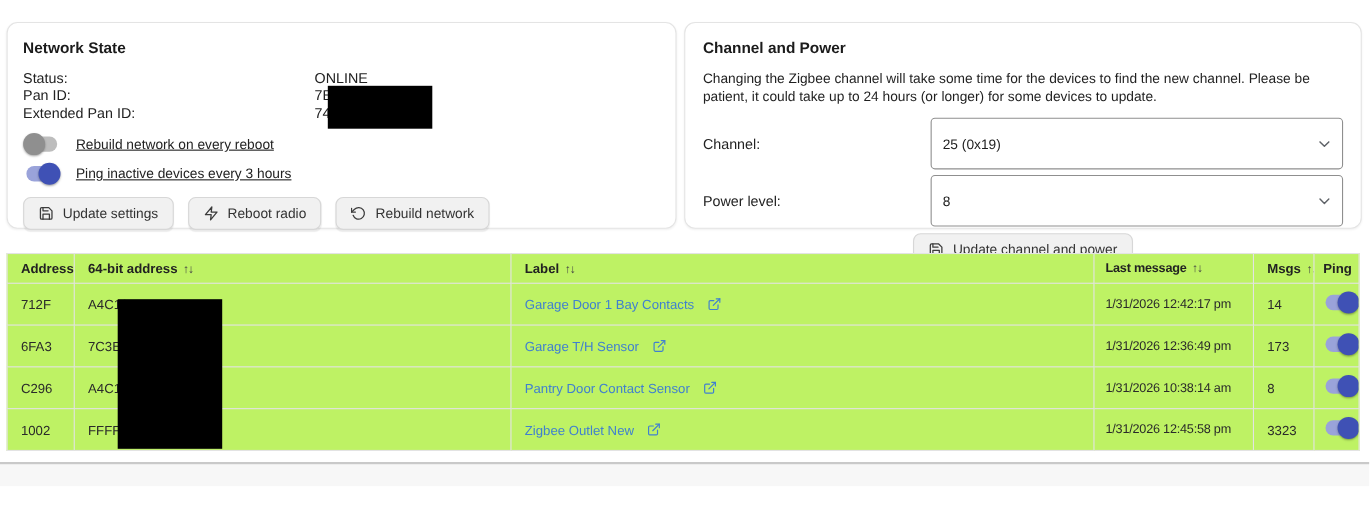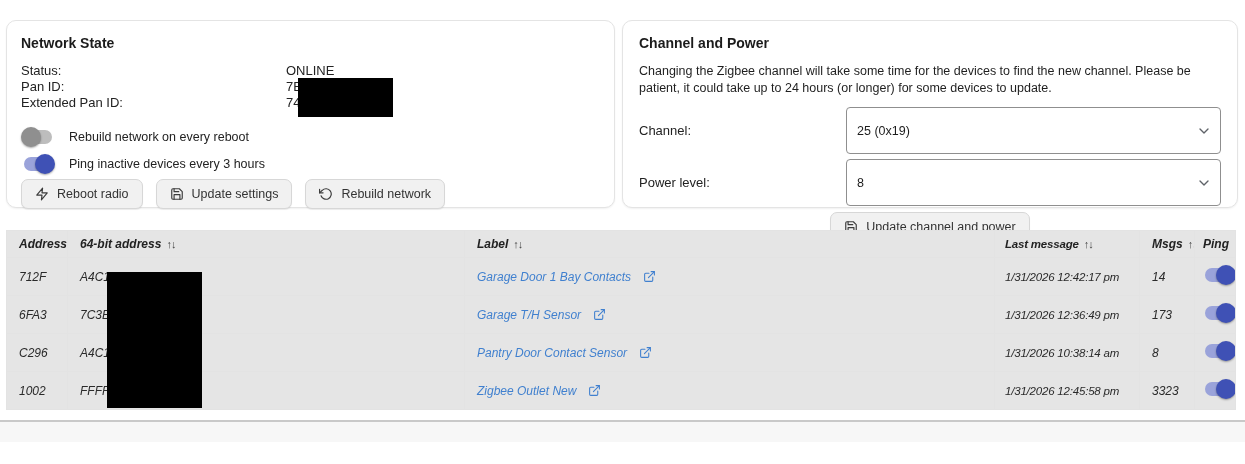--- a/index.html
+++ b/index.html
@@ -15,21 +15,21 @@
     border: 1px solid #e4e4e4; border-radius: 10px;
     box-shadow: 0 1px 2px rgba(0,0,0,.06); padding: 10px 14px;
   }
   .card-left  { left: 6px;   width: 609px; }
   .card-right { left: 622px; width: 616px; padding: 10px 16px; }
   .card-title { font-size: 14px; font-weight: bold; color: #1b1b1b; margin: 4px 0 12px; }
   
   .fieldrow { display: flex; font-size: 13px; line-height: 16px; color: #222; }
   .fieldrow .flabel { width: 265px; flex: none; }
   .toggles { margin-top: 13px; }
-  .toggle-row { display: flex; align-items: flex-end; height: 20px; margin-bottom: 7px; }
+  .toggle-row { display: flex; align-items: flex-start; height: 20px; margin-bottom: 7px; text-decoration: underline; }
   .toggle-label { font-size: 12.5px; margin-left: 17px; color: #222; }
   
   .switch { position: relative; width: 28px; height: 14px; display: inline-block; cursor: pointer; flex: none; margin-left: 3px; }
   .switch .track { position: absolute; left: 0; top: 0; width: 100%; height: 100%; border-radius: 7px; }
   .switch .thumb { position: absolute; top: -3px; width: 20px; height: 20px; border-radius: 50%; box-shadow: 0 1px 2px rgba(0,0,0,.35); }
   .switch.on  .track { background: #9aa3da; }
   .switch.on  .thumb { background: #3f51b5; right: -3px; }
   .switch.off .track { background: #bdbdbd; }
   .switch.off .thumb { background: #8f8f8f; left: -3px; }
   
@@ -49,21 +49,21 @@
     flex: 1; height: 47px; border: 1px solid #8f8f8f; border-radius: 4px;
     display: flex; align-items: center; justify-content: space-between;
     padding: 0 8px 0 10px; font-size: 12.5px; background: #fff; cursor: pointer; color: #1d1d1d;
   }
   .select svg { color: #5f6368; flex: none; }
   .actions { display: flex; align-items: center; gap: 18px; margin-top: 6px; flex-direction: column; }
   .scanlink { display: inline-flex; align-items: center; gap: 5px; color: #1a73e8; font-size: 13px; text-decoration: none; cursor: pointer; }
   
   .devtable {
     position: absolute; left: 6px; top: 230px; width: 1095px;
-    border-collapse: collapse; table-layout: fixed; font-size: 12px; background: #e5e5e5; font-style: italic;
+    border-collapse: collapse; table-layout: fixed; font-size: 12px; background: #bef264;
   }
   .devtable th, .devtable td {
     border: 1px solid #e3e3e3; padding: 0 2px 0 12px; text-align: left;
     white-space: nowrap; overflow: hidden;
   }
   .devtable thead th { height: 27px; font-weight: bold; color: #222; cursor: pointer; }
   .devtable tbody td { height: 38px; color: #2a2a2a; }
   .sort { margin-left: 5px; letter-spacing: -1px; font-weight: normal; font-size: 11px; color: #444; }
   .devlink { color: #4080cf; text-decoration: none; display: inline-flex; align-items: center; gap: 12px; cursor: pointer; }
   .c-last { font-size: 11.5px; letter-spacing: -0.2px; padding-left: 10px !important; }
@@ -136,29 +136,29 @@
           <span class="track"></span>
           <span class="thumb"></span>
         </span>
         <span class="toggle-label">Ping inactive devices every 3 hours</span>
       </div>
     </div>
 
     <div class="btnrow">
       <button class="btn">
         <svg class="ic" width="14" height="14">
-            <use href="#i-zap"></use>
-          </svg>
-        <span>Reboot radio</span>
+            <use href="#i-save"></use>
+          </svg>
+        <span>Update settings</span>
       </button>
       <button class="btn">
         <svg class="ic" width="14" height="14">
-            <use href="#i-save"></use>
-          </svg>
-        <span>Update settings</span>
+            <use href="#i-zap"></use>
+          </svg>
+        <span>Reboot radio</span>
       </button>
       <button class="btn">
         <svg class="ic" width="14" height="14">
             <use href="#i-ccw"></use>
           </svg>
         <span>Rebuild network</span>
       </button>
     </div>
   </section>
 

